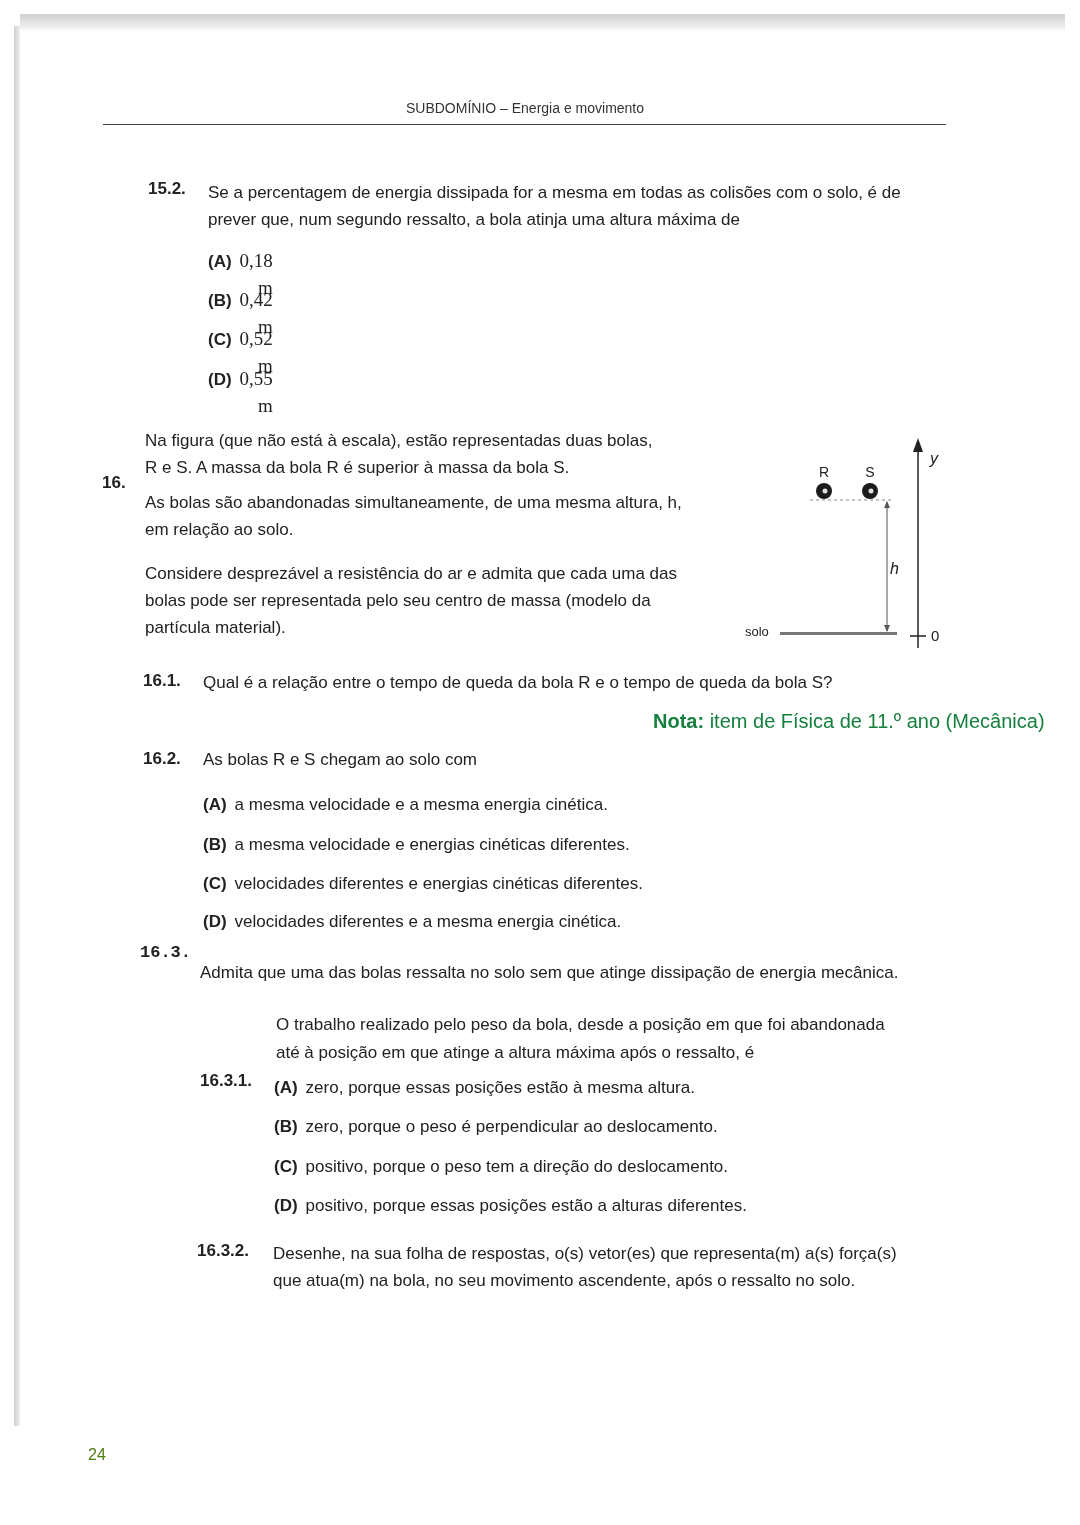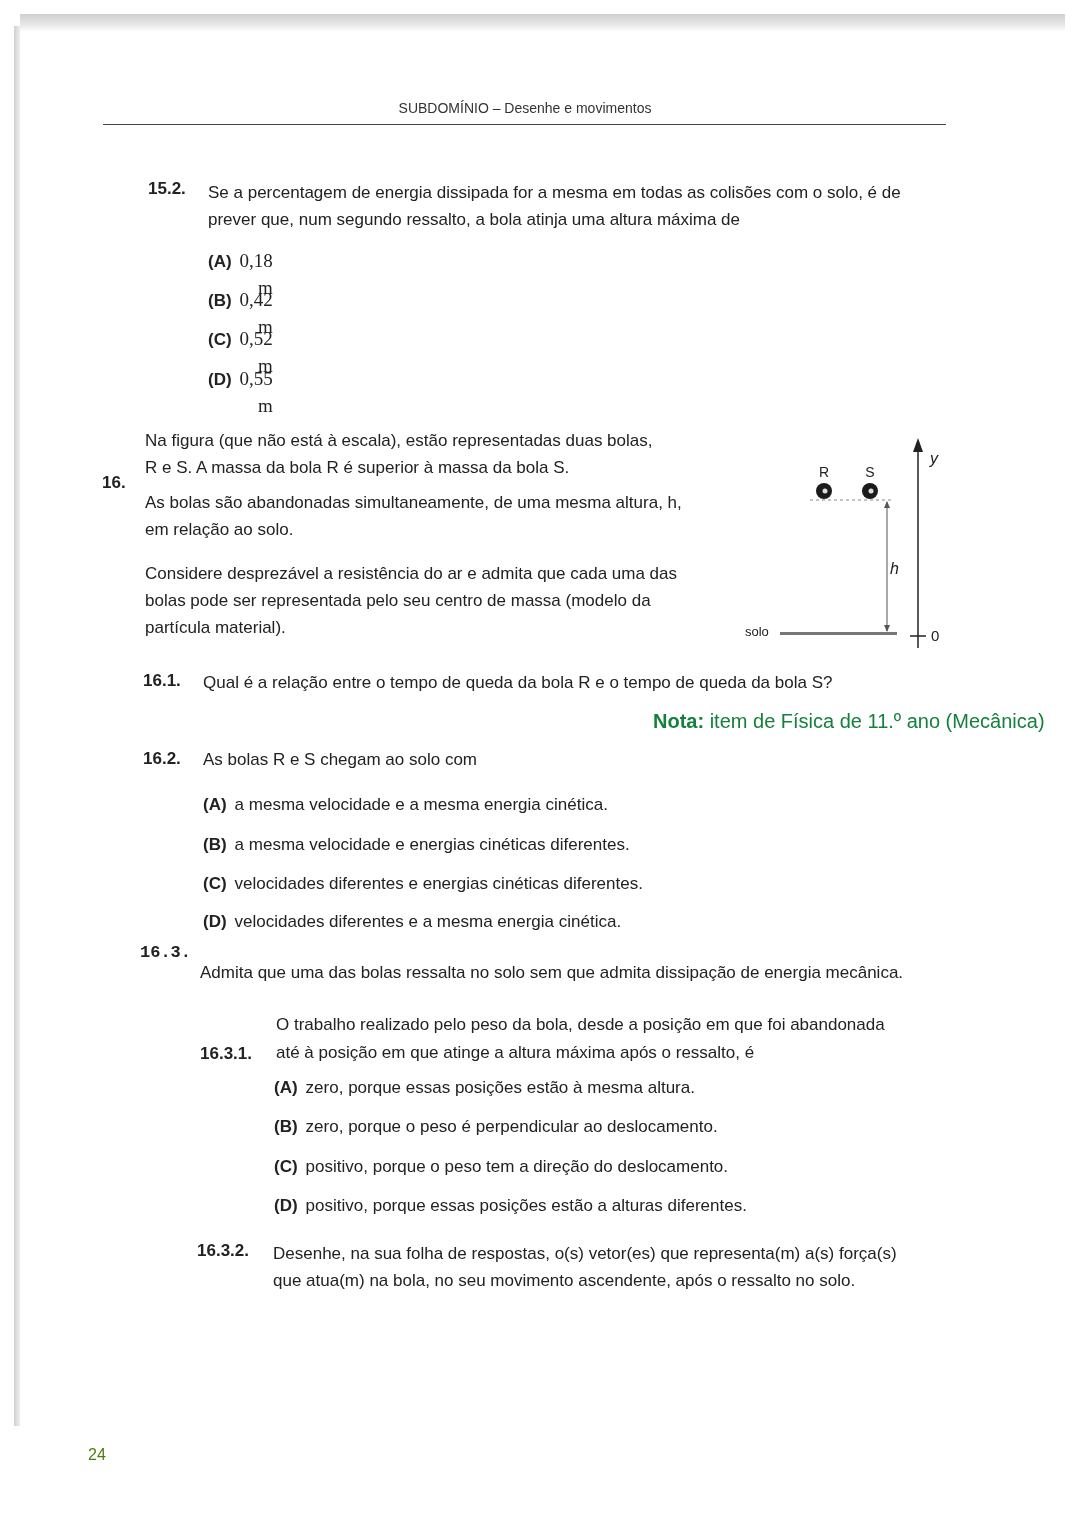--- a/index.html
+++ b/index.html
@@ -22,21 +22,21 @@
   .page-number { position: absolute; left: 88px; top: 1446px; font-size: 16px; color: #4d7c0f; }
   svg text { font-family: "Liberation Sans", sans-serif; }
 </style>
 </head>
 <body>
 
 <div class="scan-top"></div>
 <div class="scan-topline"></div>
 <div class="scan-left"></div>
 
-<div class="header-title">SUBDOMÍNIO – Desenhe e movimentos</div>
+<div class="header-title">SUBDOMÍNIO – Energia e movimento</div>
 <div class="header-rule"></div>
 
 <div class="q">
   <span class="num" style="left:148px; top:176px;">15.2.</span>
   <span class="txt" style="left:208px; top:180px; white-space:nowrap;">Se a percentagem de energia dissipada for a mesma em todas as colisões com o solo, é de</span>
   <span class="txt" style="left:208px; top:207px; white-space:nowrap;">prever que, num segundo ressalto, a bola atinja uma altura máxima de</span>
   <div class="txt" style="left:208px; top:248px;"><span class="opt-letter">(A)</span><span class="serif">0,18 m</span></div>
   <div class="txt" style="left:208px; top:287px;"><span class="opt-letter">(B)</span><span class="serif">0,42 m</span></div>
   <div class="txt" style="left:208px; top:326px;"><span class="opt-letter">(C)</span><span class="serif">0,52 m</span></div>
   <div class="txt" style="left:208px; top:366px;"><span class="opt-letter">(D)</span><span class="serif">0,55 m</span></div>
@@ -94,25 +94,25 @@
   <span class="num" style="left:143px; top:746px;">16.2.</span>
   <span class="txt" style="left:203px; top:747px; white-space:nowrap;">As bolas R e S chegam ao solo com</span>
   <div class="txt" style="left:203px; top:792px; white-space:nowrap;"><span class="opt-letter">(A)</span><span>a mesma velocidade e a mesma energia cinética.</span></div>
   <div class="txt" style="left:203px; top:832px; white-space:nowrap;"><span class="opt-letter">(B)</span><span>a mesma velocidade e energias cinéticas diferentes.</span></div>
   <div class="txt" style="left:203px; top:871px; white-space:nowrap;"><span class="opt-letter">(C)</span><span>velocidades diferentes e energias cinéticas diferentes.</span></div>
   <div class="txt" style="left:203px; top:909px; white-space:nowrap;"><span class="opt-letter">(D)</span><span>velocidades diferentes e a mesma energia cinética.</span></div>
 </div>
 
 <div class="q">
   <span class="num" style="left:140px; top:940px;font-family:Liberation Mono, monospace;">16.3.</span>
-  <span class="txt" style="left:200px; top:960px; white-space:nowrap;">Admita que uma das bolas ressalta no solo sem que admita dissipação de energia mecânica.</span>
+  <span class="txt" style="left:200px; top:960px; white-space:nowrap;">Admita que uma das bolas ressalta no solo sem que atinge dissipação de energia mecânica.</span>
 </div>
 
 <div class="q">
-  <span class="num" style="left:200px; top:1041px;">16.3.1.</span>
+  <span class="num" style="left:200px; top:1068px;">16.3.1.</span>
   <span class="txt" style="left:276px; top:1012px; white-space:nowrap;">O trabalho realizado pelo peso da bola, desde a posição em que foi abandonada</span>
   <span class="txt" style="left:276px; top:1040px; white-space:nowrap;">até à posição em que atinge a altura máxima após o ressalto, é</span>
   <div class="txt" style="left:274px; top:1075px; white-space:nowrap;"><span class="opt-letter">(A)</span><span>zero, porque essas posições estão à mesma altura.</span></div>
   <div class="txt" style="left:274px; top:1114px; white-space:nowrap;"><span class="opt-letter">(B)</span><span>zero, porque o peso é perpendicular ao deslocamento.</span></div>
   <div class="txt" style="left:274px; top:1154px; white-space:nowrap;"><span class="opt-letter">(C)</span><span>positivo, porque o peso tem a direção do deslocamento.</span></div>
   <div class="txt" style="left:274px; top:1193px; white-space:nowrap;"><span class="opt-letter">(D)</span><span>positivo, porque essas posições estão a alturas diferentes.</span></div>
 </div>
 
 <div class="q">
   <span class="num" style="left:197px; top:1238px;">16.3.2.</span>

